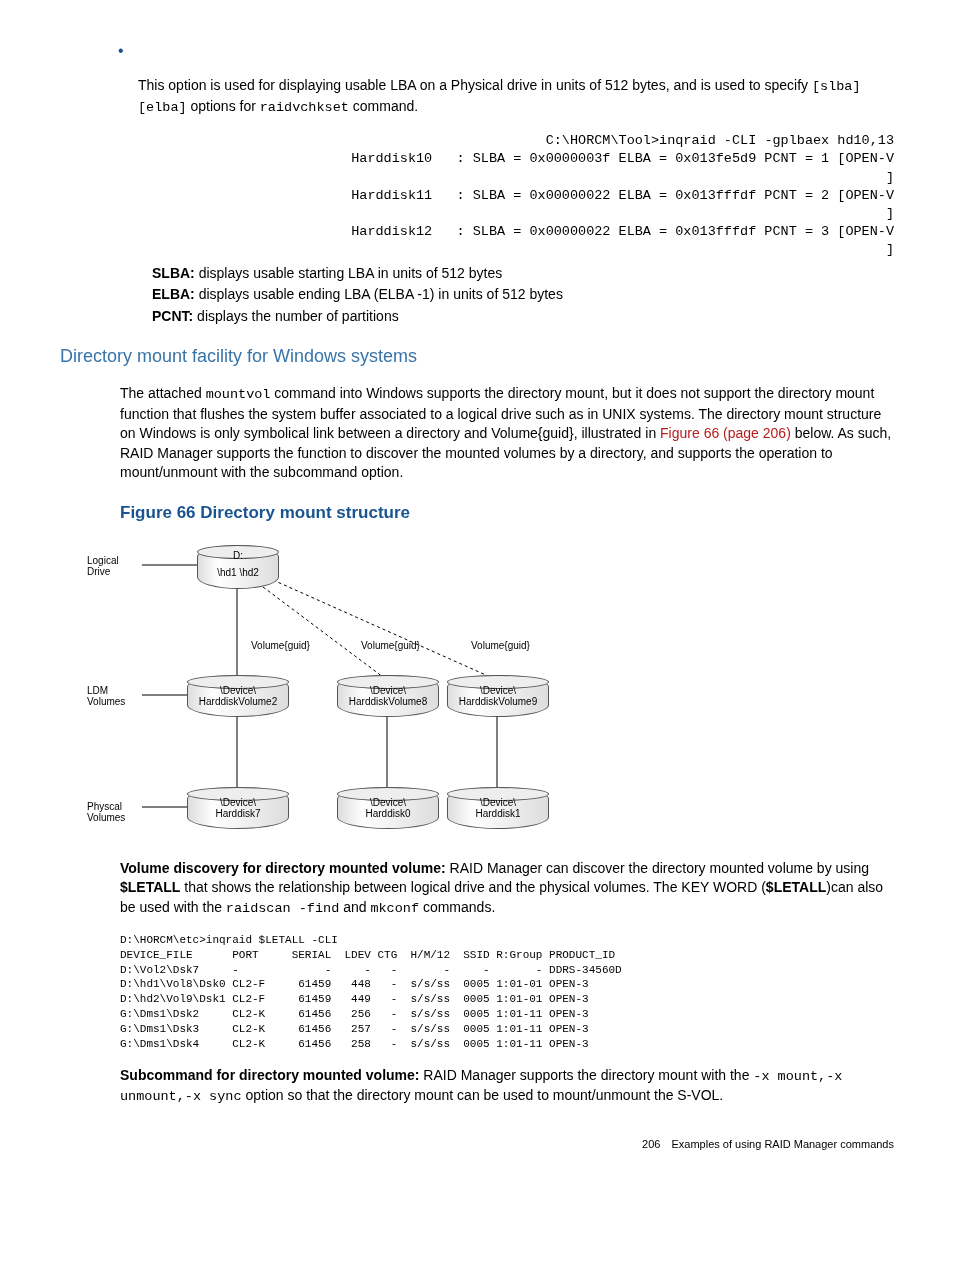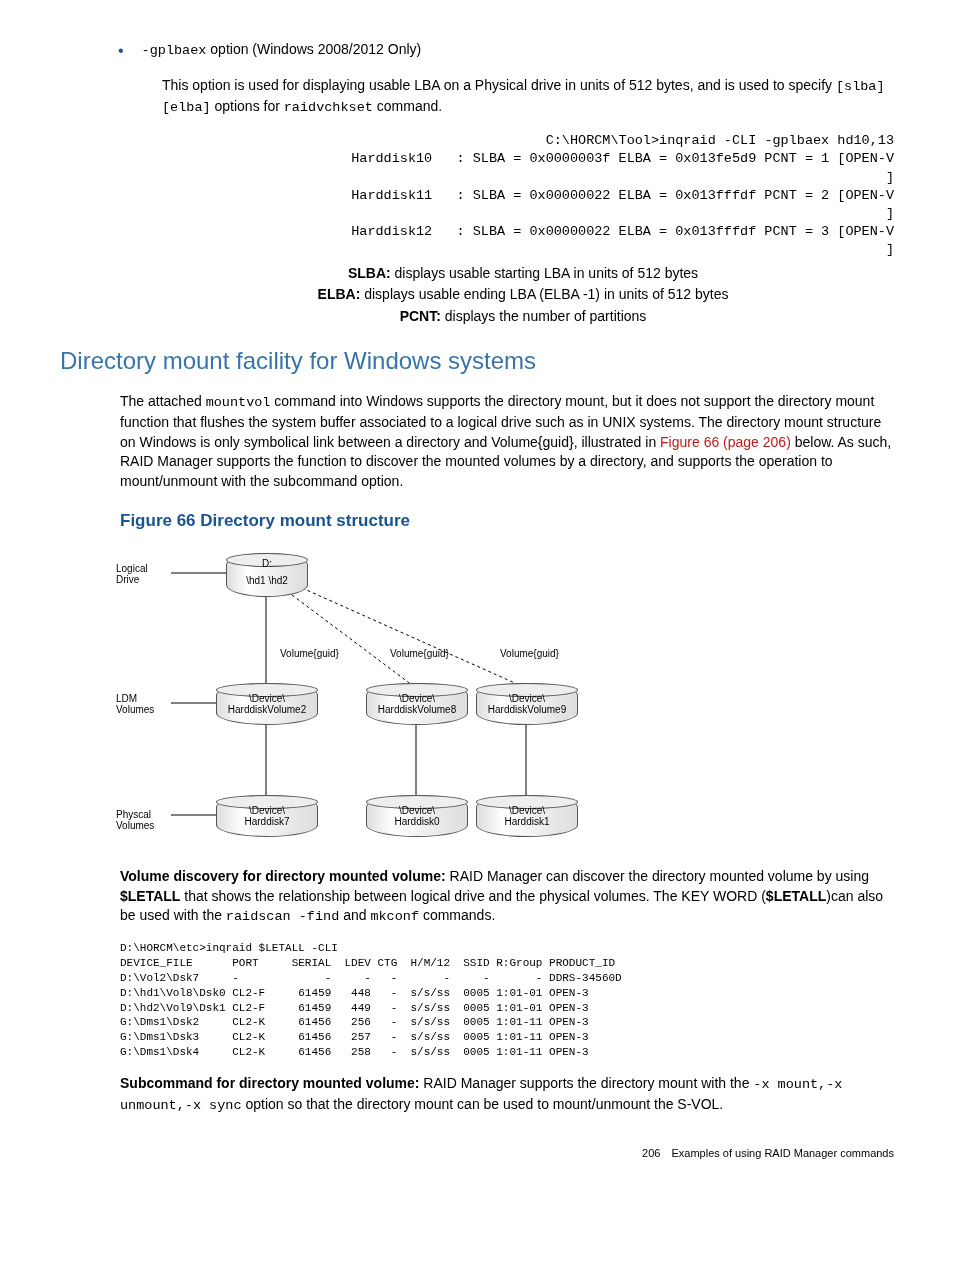--- a/index.html
+++ b/index.html
@@ -14,21 +14,21 @@
   .bullet-row {
     display: flex;
     margin-left: 58px;
   }
   .bullet {
     color: #1a5490;
     font-size: 16px;
     margin-right: 18px;
   }
   .indent1 {
-    margin-left: 102px;
+    margin-left: 78px;
   }
   .mono {
     font-family: "Courier New", monospace;
     font-size: 13.5px;
   }
   pre.mono {
     white-space: pre;
     margin: 4px 0 4px 92px;
     line-height: 1.35;
     text-align: right;
@@ -36,50 +36,49 @@
   pre.mono2 {
     white-space: pre;
     margin: 12px 0 4px 60px;
     font-family: "Courier New", monospace;
     font-size: 11px;
     line-height: 1.35;
   }
   h2.section {
     color: #3874a8;
     font-weight: normal;
-    font-size: 24px;
+    font-size: 18px;
     margin: 18px 0 6px 0;
   }
   .body-indent {
     margin-left: 60px;
   }
   .fig-caption {
     color: #1a5490;
     font-weight: bold;
     font-size: 17px;
     margin: 18px 0 10px 60px;
   }
   .link {
     color: #b91c1c;
   }
   .defn {
     margin: 2px 0 2px 92px;
-    text-align: center;
   }
   .defn b {
     font-weight: bold;
   }
   .footer {
     font-size: 11px;
     margin-top: 30px;
     text-align: right;
   }
   
   .diagram {
-    margin-left: 56px;
+    margin-left: 27px;
     width: 500px;
     height: 310px;
     position: relative;
     font-size: 10px;
   }
   .cyl {
     position: absolute;
     border: 1px solid #555;
     border-radius: 50%/12px;
     background: linear-gradient(to right, #ddd, #fff 25%, #ddd);
@@ -110,23 +109,20 @@
     width: 500px;
     height: 310px;
     pointer-events: none;
   }
 </style>
 </head>
 <body>
 
 <div class="bullet-row">
   <span class="bullet">•</span>
-  <div>
-    <span class="mono">-gplbaex</span><span> option (Windows 2008/2012 Only)</span>
-  </div>
 </div>
 
 <p class="indent1">
   <span>This option is used for displaying usable LBA on a Physical drive in units of 512 bytes, and is used to specify </span><span class="mono">[slba] [elba]</span><span> options for </span><span class="mono">raidvchkset</span><span> command.</span>
 </p>
 
 <pre class="mono">C:\HORCM\Tool&gt;inqraid -CLI -gplbaex hd10,13
 Harddisk10   : SLBA = 0x0000003f ELBA = 0x013fe5d9 PCNT = 1 [OPEN-V
    ]
 Harddisk11   : SLBA = 0x00000022 ELBA = 0x013fffdf PCNT = 2 [OPEN-V

